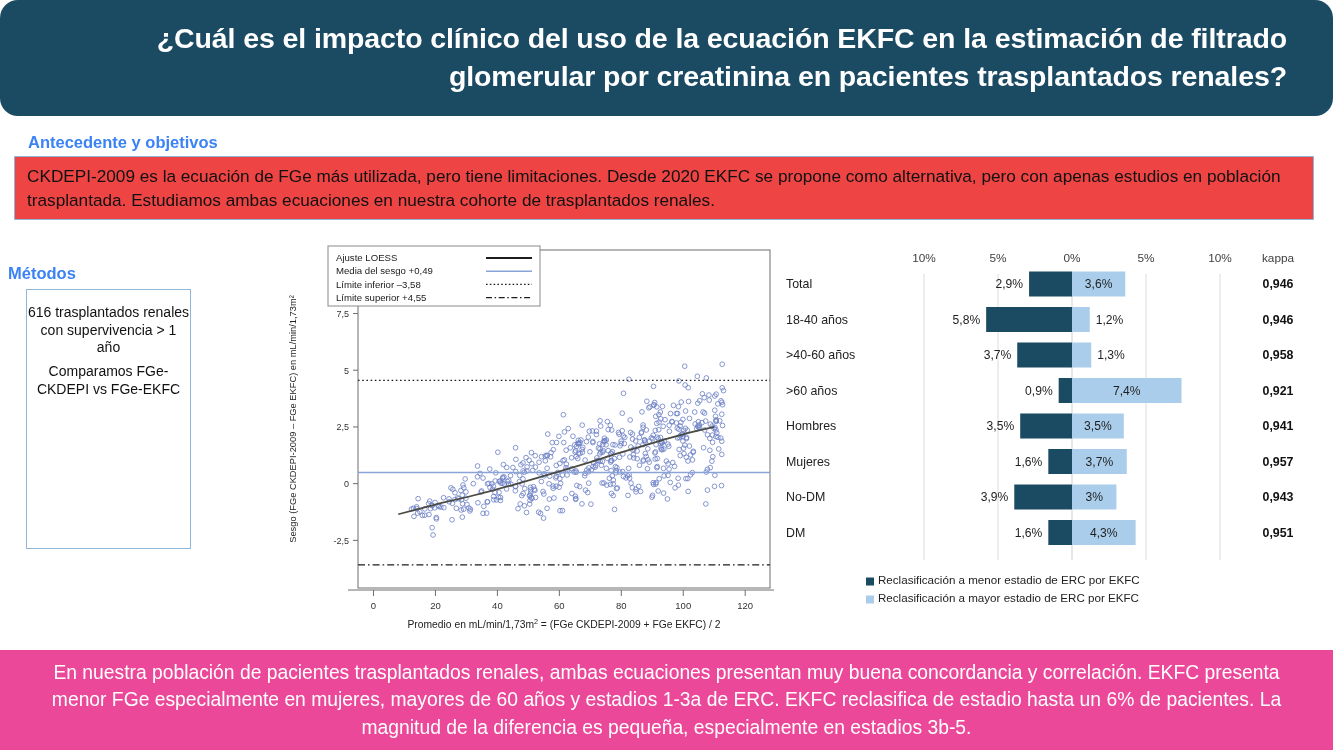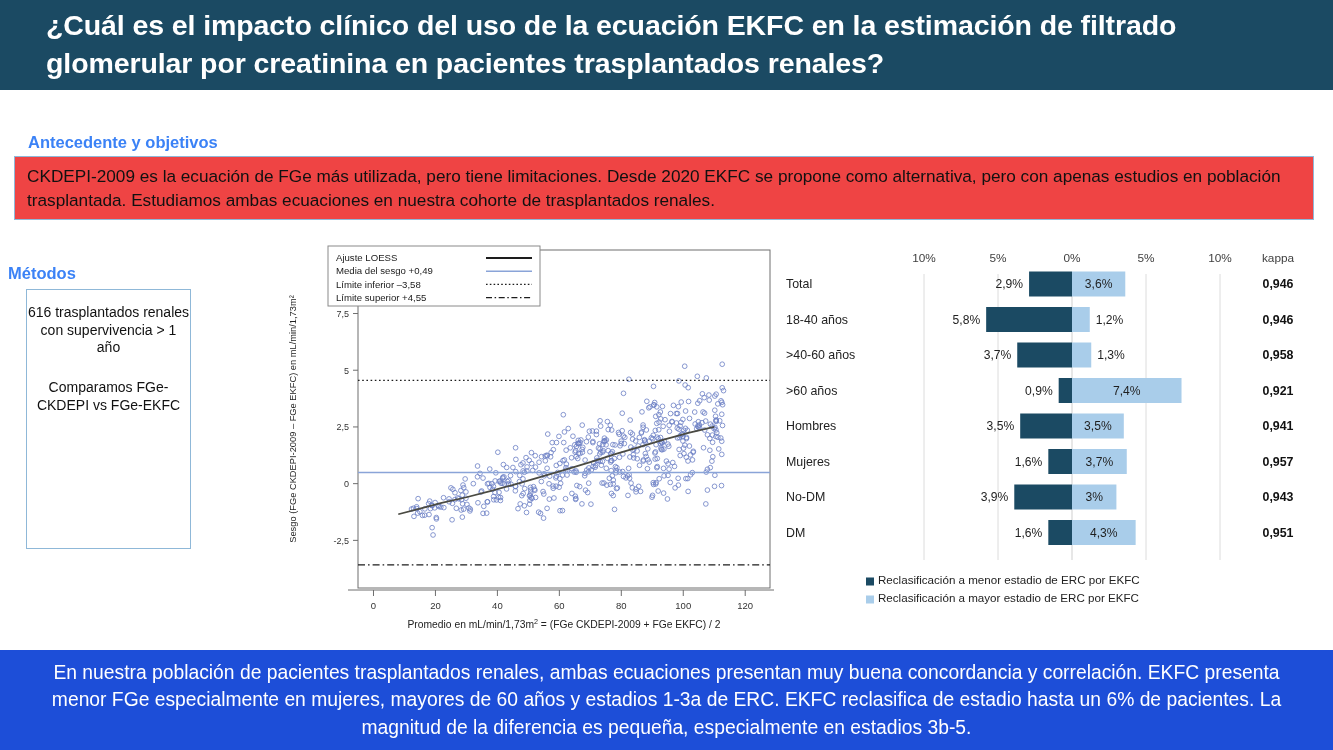--- a/index.html
+++ b/index.html
@@ -6,24 +6,25 @@
   body{
     width:1333px;height:750px;overflow:hidden;
     background:#ffffff;
     font-family:"Liberation Sans", sans-serif;
     color:#111;
   }
   .slide{position:relative;width:1333px;height:750px;}
 
   
   .title-banner{
-    position:absolute;left:0;top:0;width:1333px;height:90px;
+    position:absolute;left:0;top:0;width:1333px;height:116px;
     background:#1b4a63;
     display:flex;align-items:center;justify-content:center;
-    text-align:left;
+    text-align:right;
+    border-radius:18px;
   }
   .title-text{
     color:#ffffff;font-size:28.5px;font-weight:bold;line-height:1.32;
     padding:0 46px;letter-spacing:-0.1px;
   }
 
   
   .section-heading{
     position:absolute;font-size:16.5px;font-weight:bold;color:#3b82f6;
   }
@@ -45,34 +46,34 @@
   .metodos-box{
     position:absolute;left:26px;top:289px;width:165px;height:260px;
     border:1.4px solid #8fb8d8;background:#ffffff;
     box-sizing:border-box;
     display:flex;flex-direction:column;align-items:center;justify-content:flex-start;
     padding-top:14px;
   }
   .metodos-p{
     font-size:14px;line-height:1.26;text-align:center;color:#111;margin:0;
   }
-  .metodos-p.second{margin-top:22px;}
+  .metodos-p.second{margin-top:6px;}
 
   
   .scatter-wrap{position:absolute;left:270px;top:240px;width:520px;height:395px;}
   .scatter-svg{display:block;}
 
   
   .tornado-wrap{position:absolute;left:778px;top:248px;width:540px;height:375px;}
   .tornado-svg{display:block;}
 
   
   .conclusion-banner{
     position:absolute;left:0;top:650px;width:1333px;height:100px;
-    background:#1d4ed8;
+    background:#ec4899;
     display:flex;align-items:center;justify-content:center;text-align:center;
   }
   .conclusion-text{
     color:#ffffff;font-size:19.3px;line-height:1.42;padding:0 24px;
   }
 </style>
 </head>
 <body>
 
 <div class="slide">

